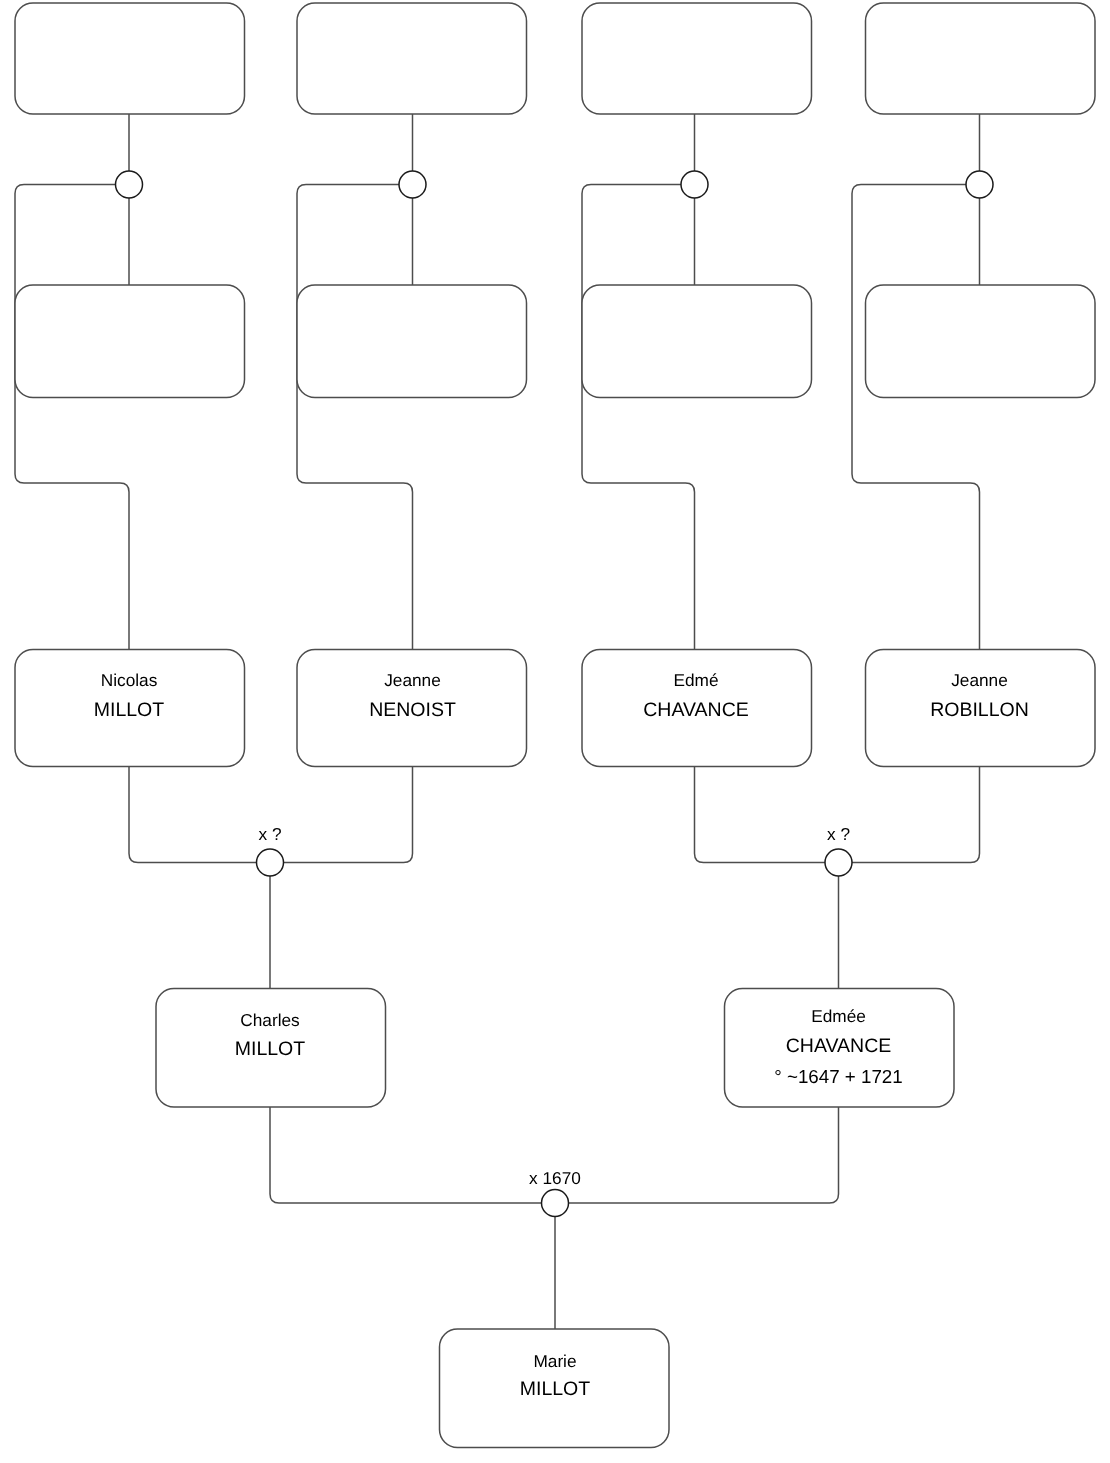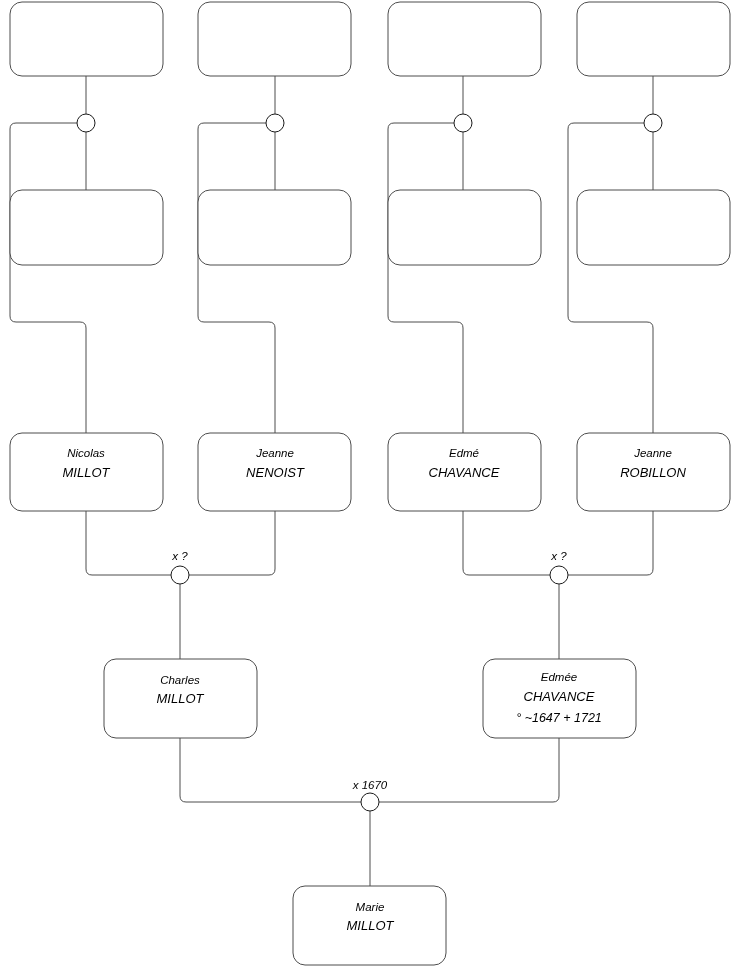--- a/index.html
+++ b/index.html
@@ -10,21 +10,20 @@
   body {
     width: 740px;
     height: 975px;
     font-family: "Liberation Sans", sans-serif;
     overflow: hidden;
   }
   #chart-root {
     position: relative;
     width: 740px;
     height: 975px;
-    font-style: italic;
   }
   svg#tree-svg {
     display: block;
     width: 740px;
     height: 975px;
   }
   .person-box {
     fill: #ffffff;
     stroke: #4d4d4d;
     stroke-width: 1;

